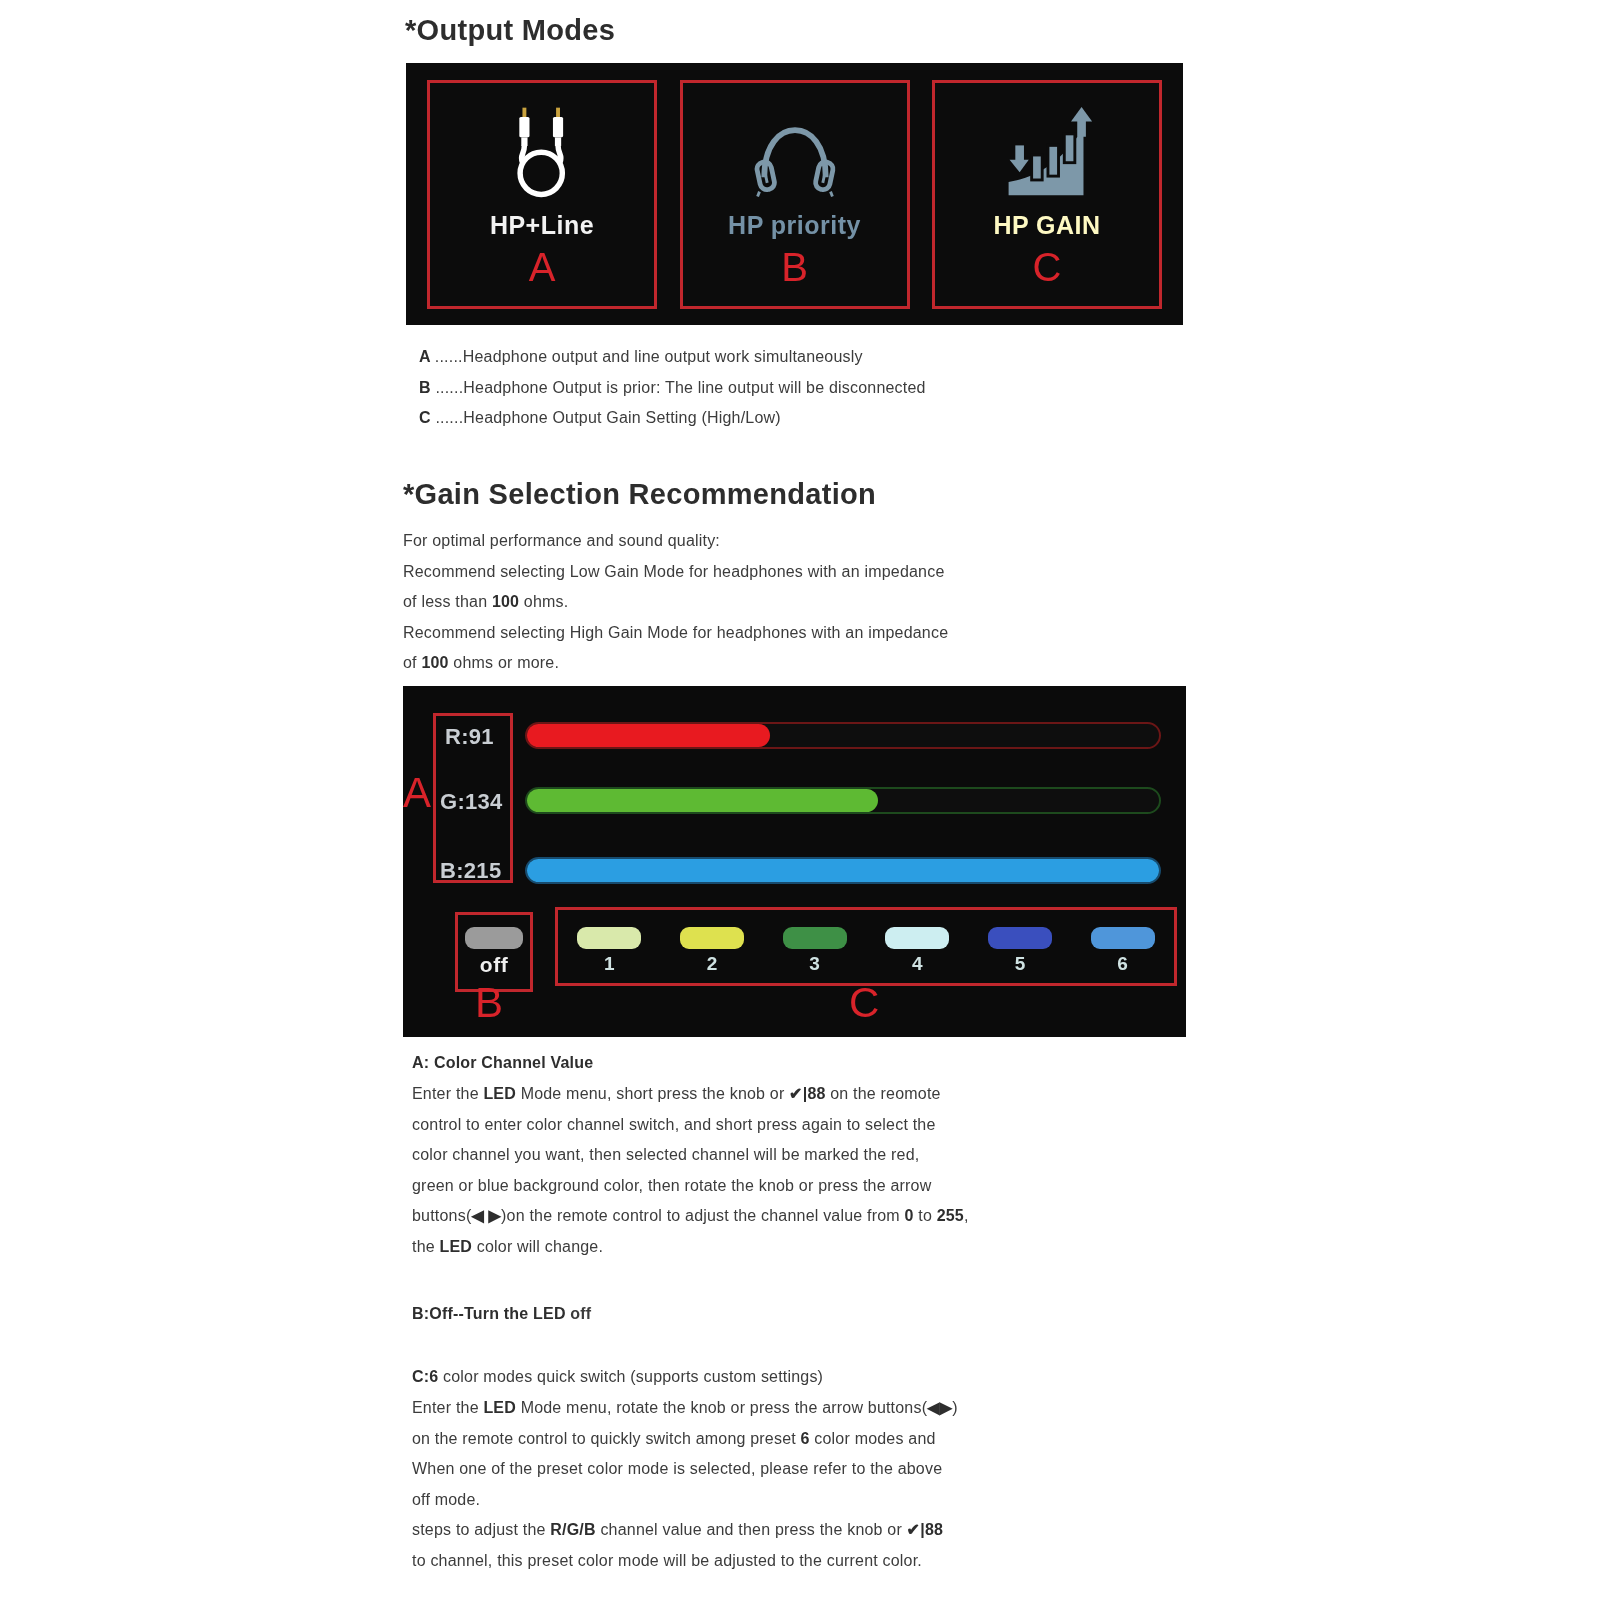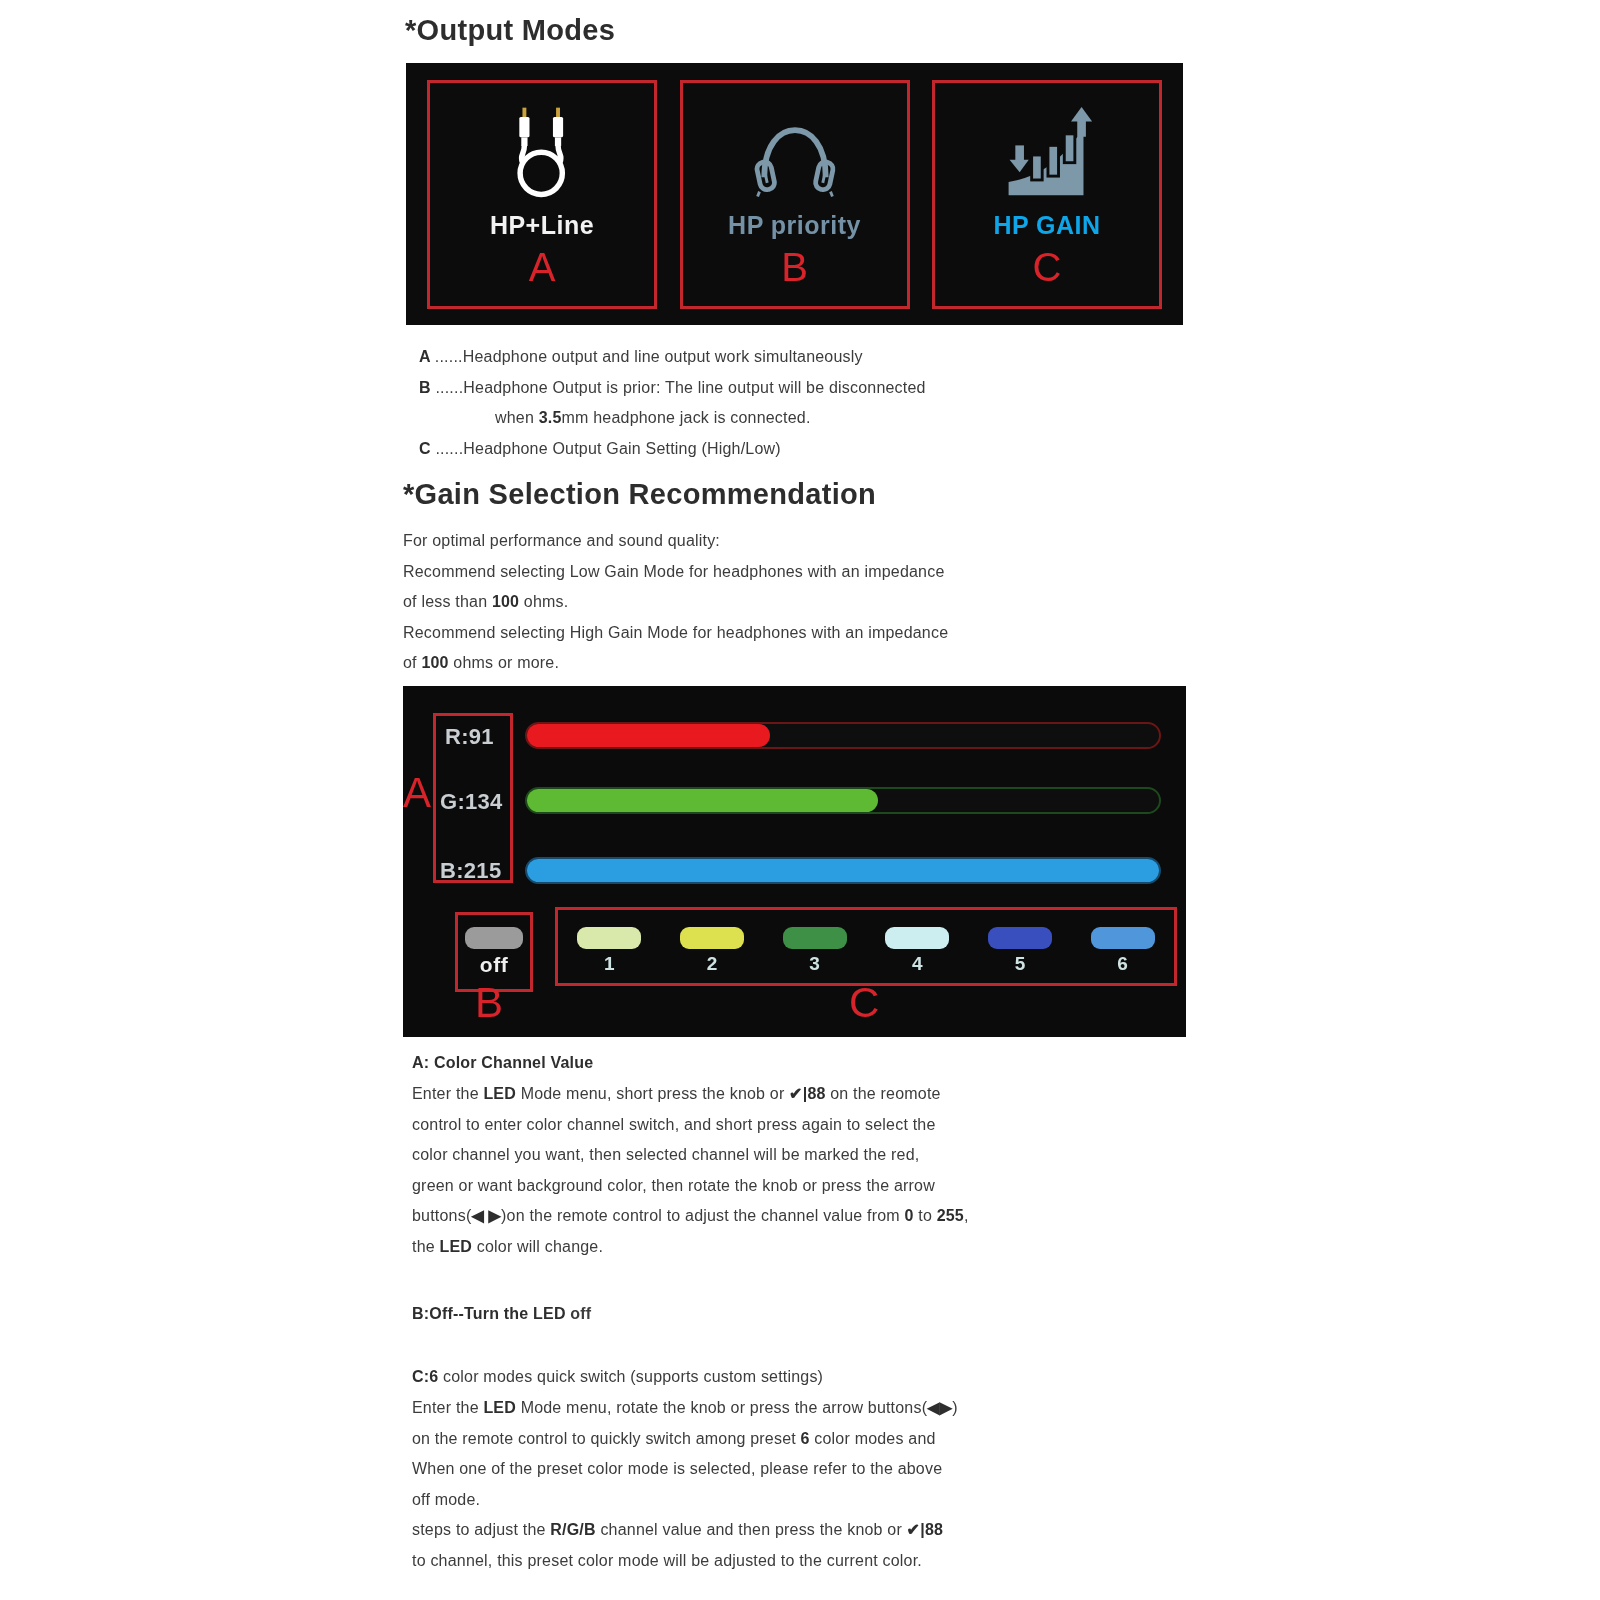--- a/index.html
+++ b/index.html
@@ -83,29 +83,28 @@
           <path d="M10,92 L10,78 C40,74 66,56 88,22 L88,92 Z" fill="#7d98a9"></path>
           <rect x="34" y="50" width="11" height="26" fill="#7d98a9" stroke="#0c0c0c" stroke-width="3"></rect>
           <rect x="51" y="40" width="11" height="32" fill="#7d98a9" stroke="#0c0c0c" stroke-width="3"></rect>
           <rect x="68" y="28" width="11" height="30" fill="#7d98a9" stroke="#0c0c0c" stroke-width="3"></rect>
           <polygon points="86,0 97,15 75,15" fill="#7d98a9"></polygon>
           <rect x="81.5" y="14" width="9" height="17" fill="#7d98a9"></rect>
           <rect x="17" y="40" width="9" height="16" fill="#7d98a9"></rect>
           <polygon points="11,55 31,55 21.5,68" fill="#7d98a9"></polygon>
         </svg>
       </div>
-      <div class="mode-label" style="color: #0ea5e9;">HP GAIN</div>
+      <div class="mode-label" style="color: #fef9c3;">HP GAIN</div>
       <div class="mode-letter">C</div>
     </div>
   </div>
 
   <div class="bodytext" id="legend">
     <div><b>A </b><span>......Headphone output and line output work simultaneously</span></div>
     <div><b>B </b><span>......Headphone Output is prior: The line output will be disconnected</span></div>
-    <div class="indent"><span>when </span><b>3.5</b><span>mm headphone jack is connected.</span></div>
     <div><b>C </b><span>......Headphone Output Gain Setting (High/Low)</span></div>
   </div>
 
   <div class="heading" style="left:403px;top:478px;">*Gain Selection Recommendation</div>
 
   <div class="bodytext" id="gainpara">
     <div><span>For optimal performance and sound quality:</span></div>
     <div><span>Recommend selecting Low Gain Mode for headphones with an impedance</span></div>
     <div><span>of less than </span><b>100</b><span> ohms.</span></div>
     <div><span>Recommend selecting High Gain Mode for headphones with an impedance</span></div>
@@ -162,21 +161,21 @@
         </div>
     </div>
     <div class="bigletter" style="left:446px;top:296px;">C</div>
   </div>
 
   <div class="bodytext" style="left:412px;top:1048px;"><b>A: Color Channel Value</b></div>
   <div class="bodytext" style="left:412px;top:1079px;">
     <div><span>Enter the </span><b>LED</b><span> Mode menu, short press the knob or </span><b>✔|88</b><span> on the reomote</span></div>
     <div><span>control to enter color channel switch, and short press again to select the</span></div>
     <div><span>color channel you want, then selected channel will be marked the red,</span></div>
-    <div><span>green or want background color, then rotate the knob or press the arrow</span></div>
+    <div><span>green or blue background color, then rotate the knob or press the arrow</span></div>
     <div><span>buttons(</span><b>◀ ▶</b><span>)on the remote control to adjust the channel value from </span><b>0</b><span> to </span><b>255</b><span>,</span></div>
     <div><span>the </span><b>LED</b><span> color will change.</span></div>
   </div>
 
   <div class="bodytext" style="left:412px;top:1299px;font-weight:bold;"><b>B:Off--Turn the LED</b><span> off</span></div>
 
   <div class="bodytext" style="left:412px;top:1362px;"><b>C:6</b><span> color modes quick switch (supports custom settings)</span></div>
   <div class="bodytext" style="left:412px;top:1393px;">
     <div><span>Enter the </span><b>LED</b><span> Mode menu, rotate the knob or press the arrow buttons(</span><b>◀▶</b><span>)</span></div>
     <div><span>on the remote control to quickly switch among preset </span><b>6</b><span> color modes and</span></div>

